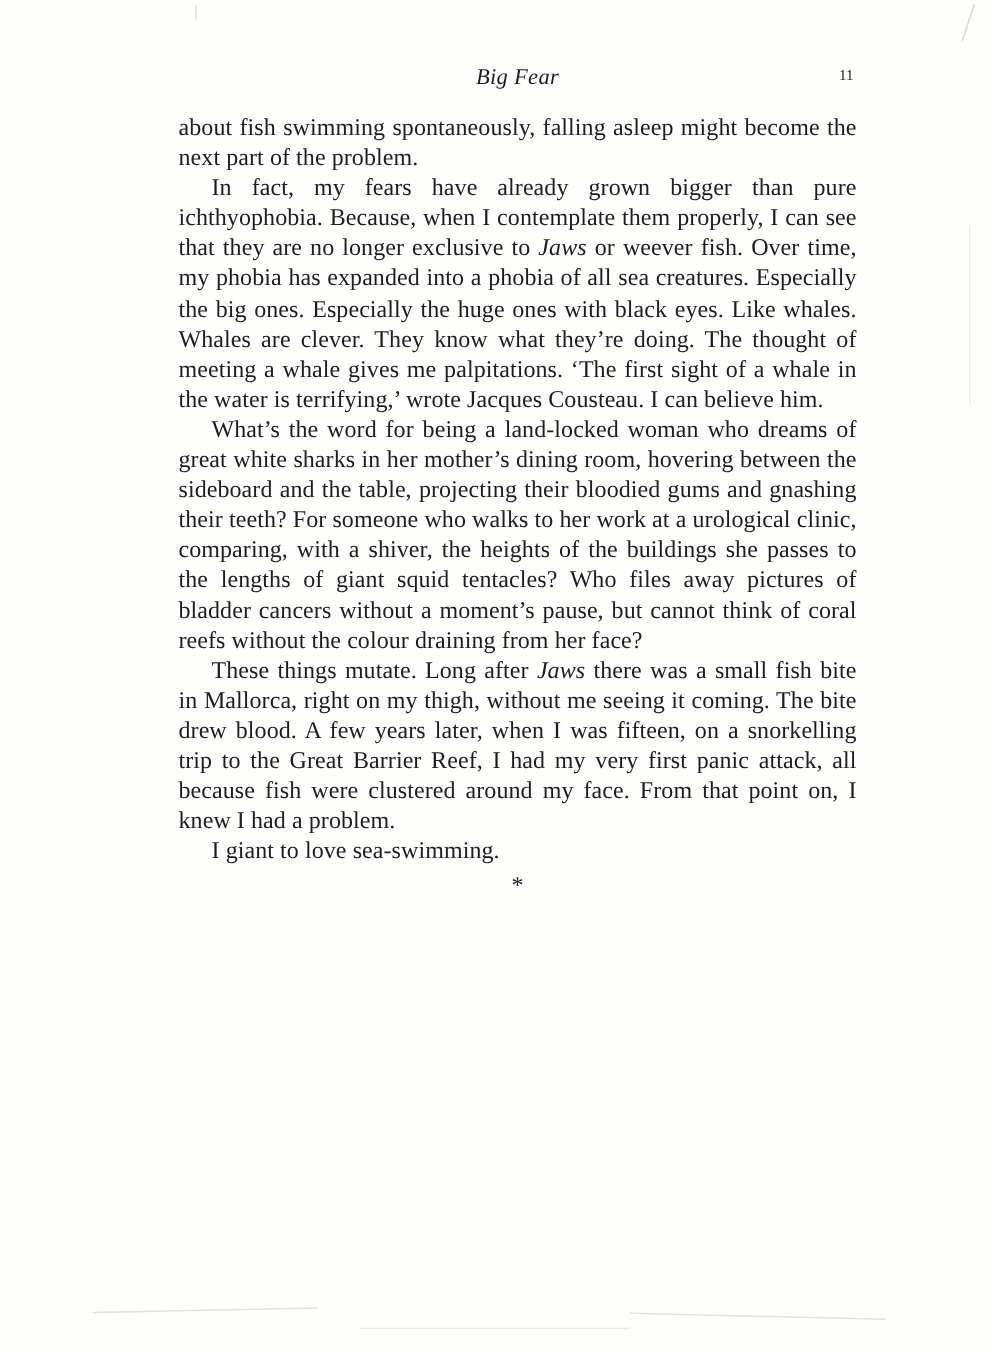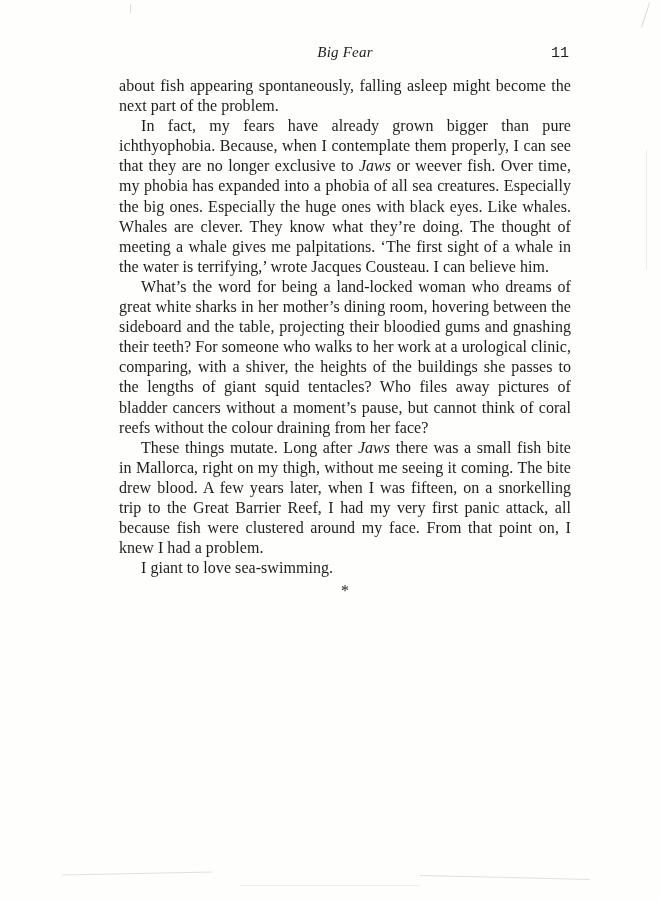--- a/index.html
+++ b/index.html
@@ -32,23 +32,22 @@
   .head-title {
     display: block;
     text-align: center;
     font-style: italic;
     letter-spacing: 0.2px;
   }
   .page-num {
     position: absolute;
     right: 2px;
     top: 1px;
-    font-size: 15px;
+    font-size: 10px;
     font-style: normal;
-    font-family: Liberation Mono, monospace;
   }
   .body-text p {
     margin: 0;
     text-align: justify;
     font-size: 16px;
     line-height: 20.1px;
     letter-spacing: 0.05px;
   }
   .body-text p.indent {
     text-indent: 22px;
@@ -127,21 +126,21 @@
   <div class="scan-mark mark-bottom-center"></div>
 
   <div class="content">
 
     <div class="running-head">
       <span class="head-title">Big Fear</span>
       <span class="page-num">11</span>
     </div>
 
     <div class="body-text">
-        <p class=""><span>about fish appearing spontaneously, falling asleep might become the next part of the problem.</span></p>
+        <p class=""><span>about fish swimming spontaneously, falling asleep might become the next part of the problem.</span></p>
         <p class="indent"><span>In fact, my fears have already grown bigger than pure ichthyophobia. Because, when I contemplate them properly, I can see that they are no longer exclusive to </span><span class="italic">Jaws</span><span> or weever fish. Over time, my phobia has expanded into a phobia of all sea creatures. Especially the big ones. Especially the huge ones with black eyes. Like whales. Whales are clever. They know what they’re doing. The thought of meeting a whale gives me palpitations. ‘The first sight of a whale in the water is terrifying,’ wrote Jacques Cousteau. I can believe him.</span></p>
         <p class="indent"><span>What’s the word for being a land-locked woman who dreams of great white sharks in her mother’s dining room, hovering between the sideboard and the table, projecting their bloodied gums and gnashing their teeth? For someone who walks to her work at a urological clinic, comparing, with a shiver, the heights of the buildings she passes to the lengths of giant squid tentacles? Who files away pictures of bladder cancers without a moment’s pause, but cannot think of coral reefs without the colour draining from her face?</span></p>
         <p class="indent"><span>These things mutate. Long after </span><span class="italic">Jaws</span><span> there was a small fish bite in Mallorca, right on my thigh, without me seeing it coming. The bite drew blood. A few years later, when I was fifteen, on a snorkelling trip to the Great Barrier Reef, I had my very first panic attack, all because fish were clustered around my face. From that point on, I knew I had a problem.</span></p>
         <p class="indent"><span>I giant to love sea-swimming.</span></p>
       </div>
 
     <div class="section-break">*</div>
 
   </div>
 </div>

